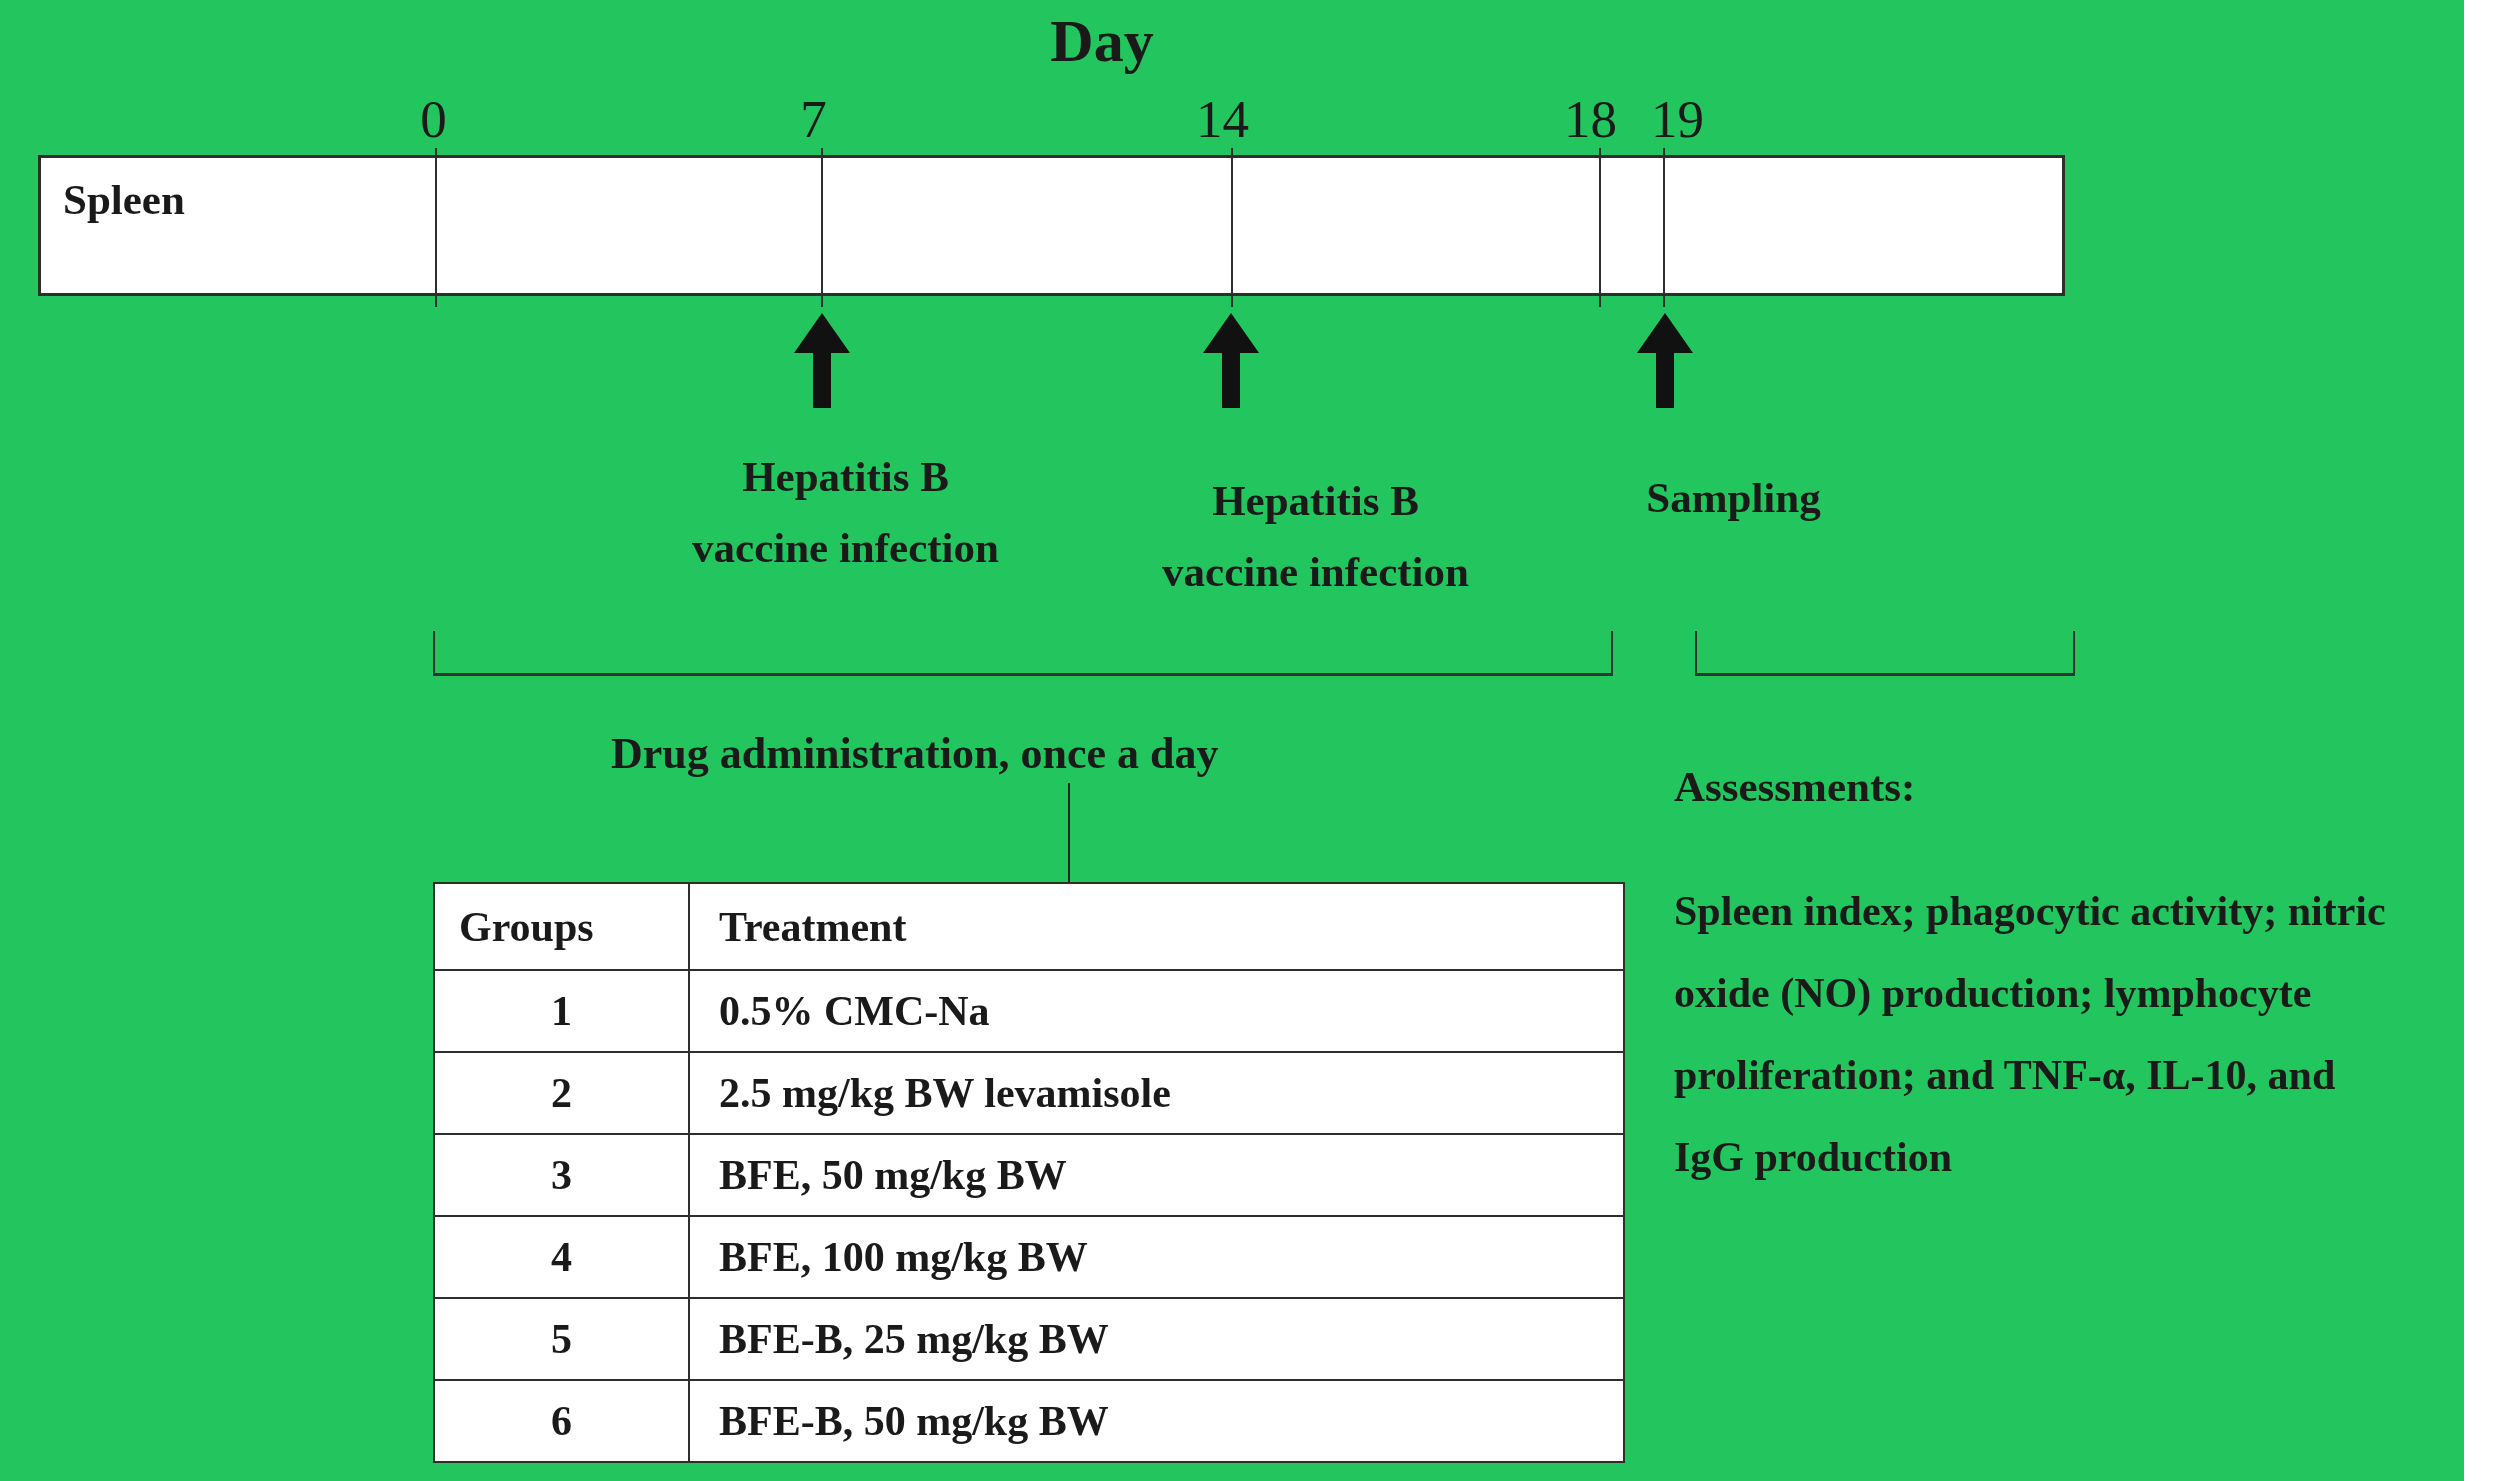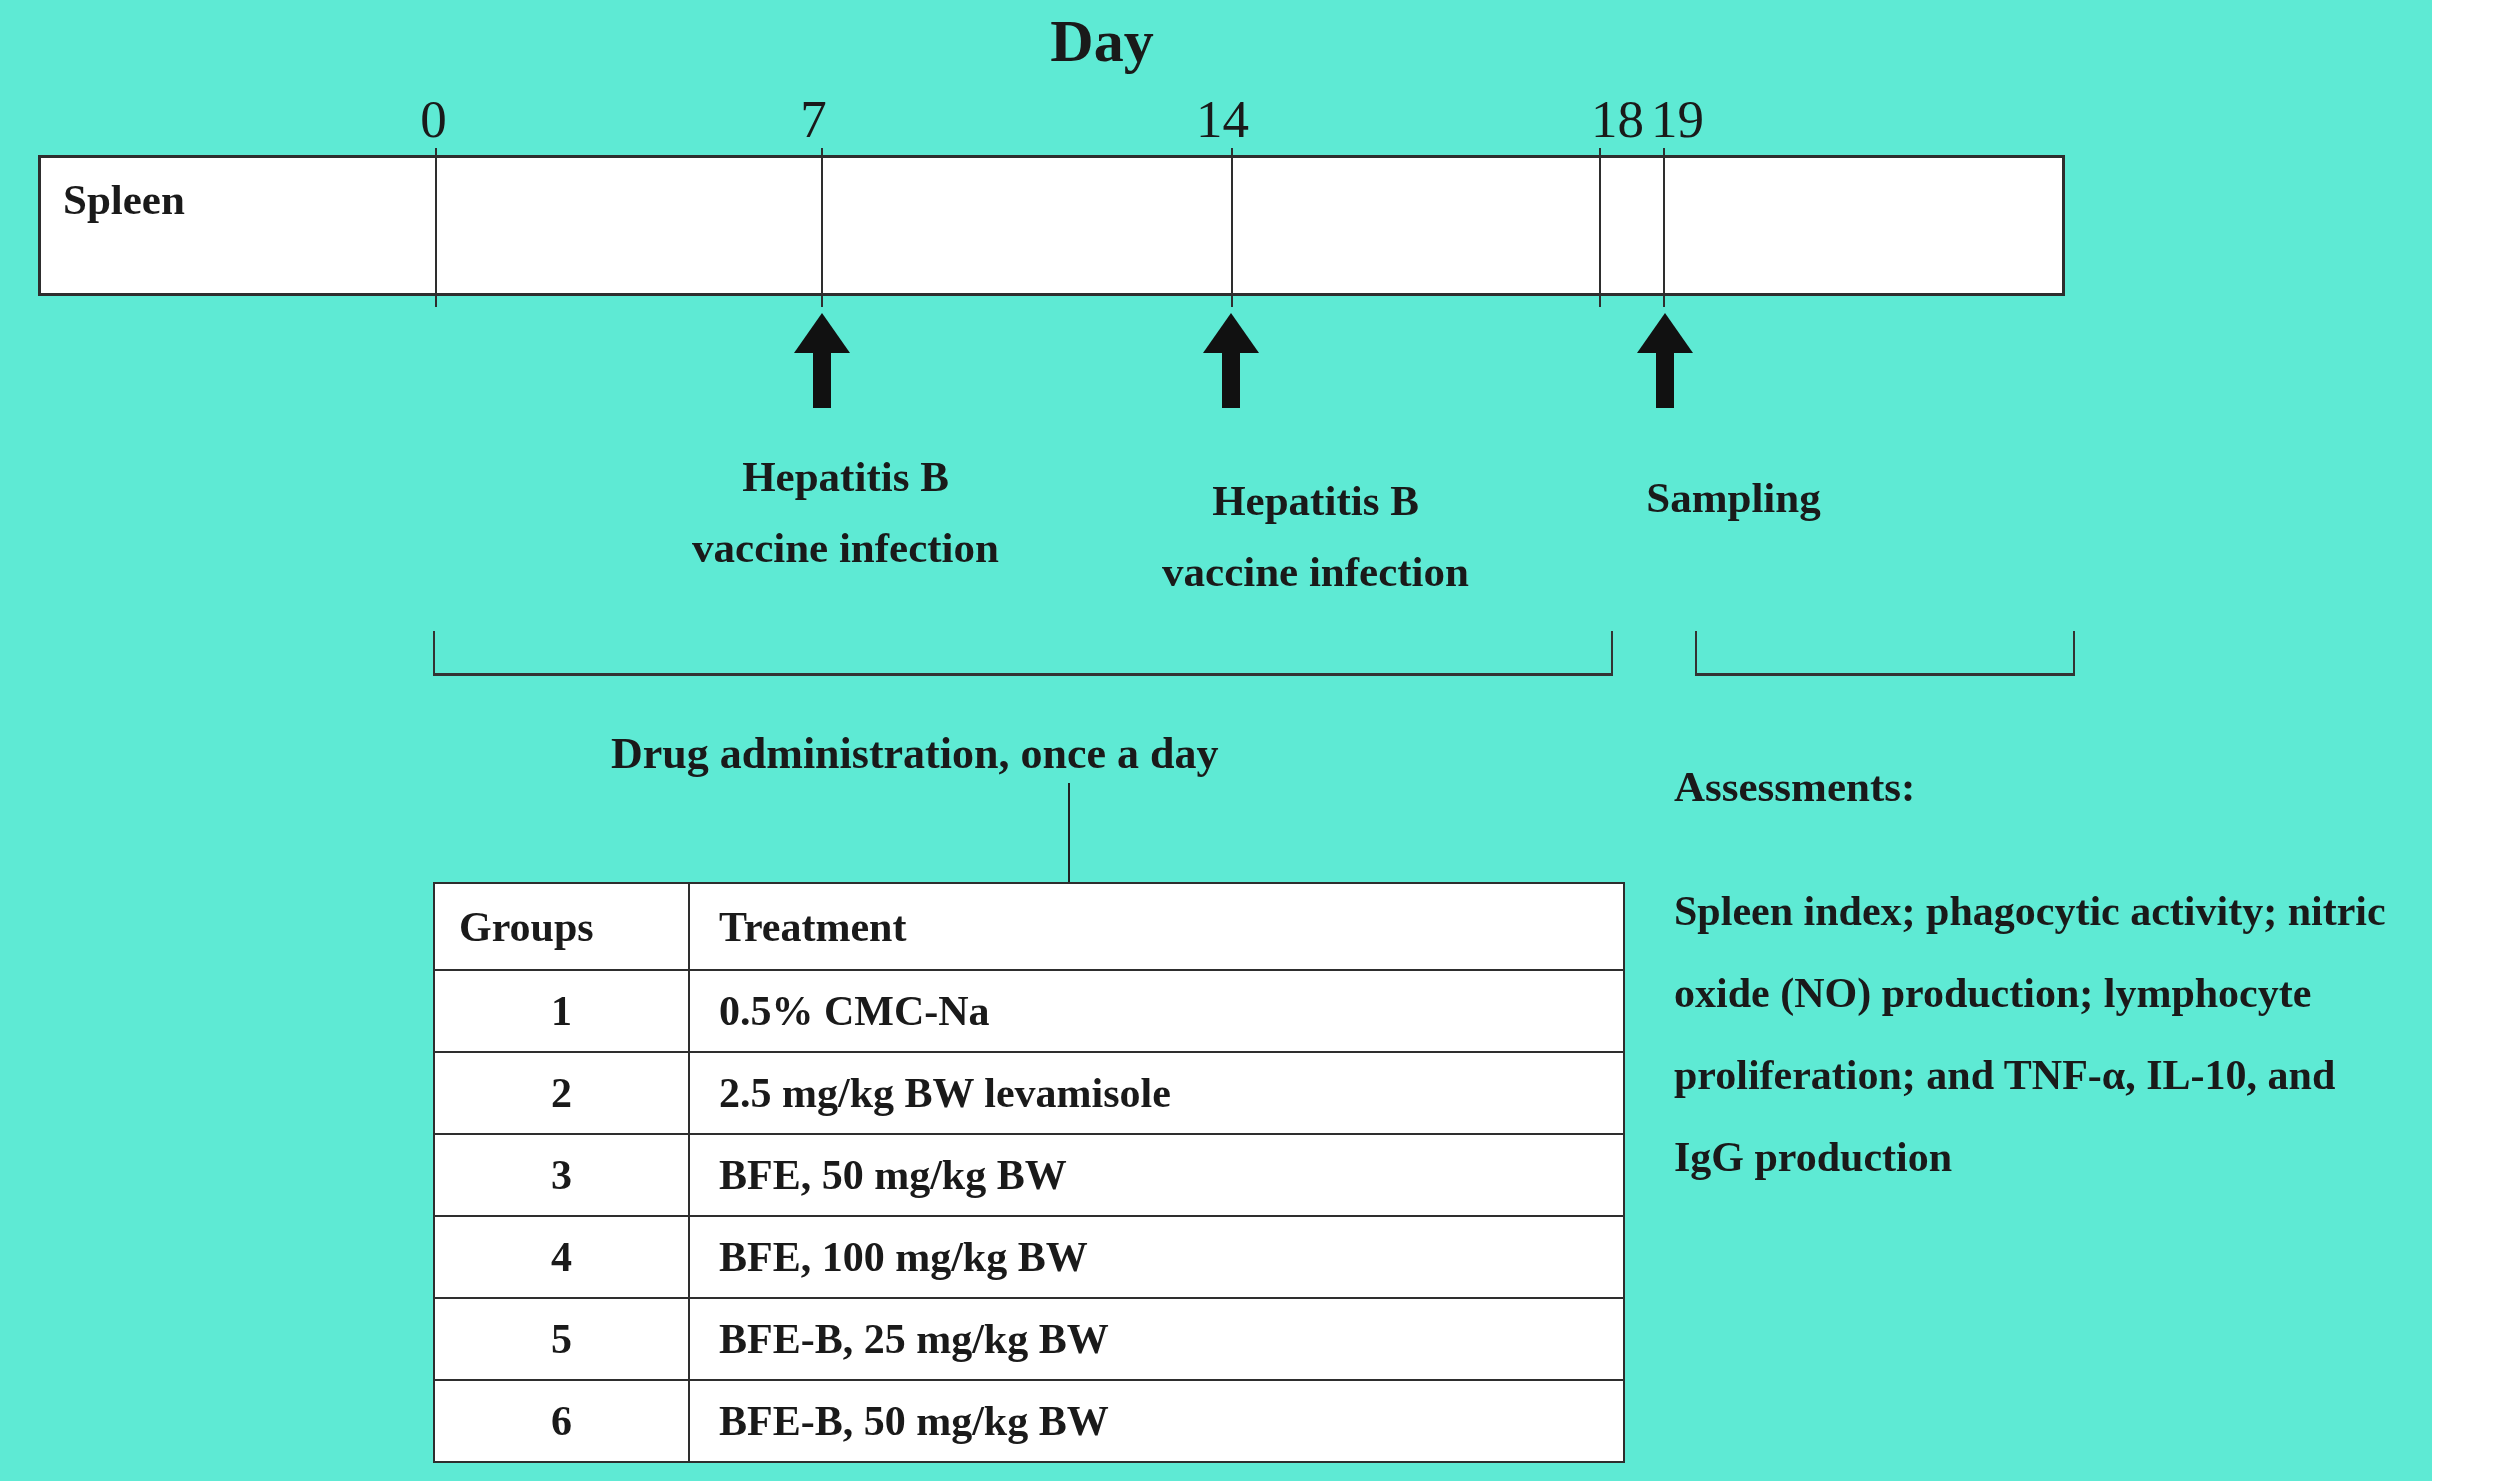--- a/index.html
+++ b/index.html
@@ -1,36 +1,37 @@
 <!DOCTYPE html>
 <html style="font-size:10.7px"><head>
 <meta charset="utf-8">
 <style>
   html,body{margin:0;padding:0;background:#ffffff;}
   #canvas{
     position:relative;
     width:2432px;height:1481px;
-    background:#5eead4;
+    background:#22c55e;
     font-family:"Liberation Serif", serif;
     color:#1a1a1a;
     overflow:hidden;
+    padding-left:32px;
   }
   
   .axis-title{
     position:absolute;left:1002px;top:6.7px;width:200px;
     text-align:center;font-size:60px;font-weight:700;
   }
   .tick-label{
     position:absolute;top:91px;width:107px;
     text-align:center;font-size:53px;font-weight:400;line-height:57px;
   }
   .tick-0{left:380px;}
   .tick-7{left:760px;}
   .tick-14{left:1169px;}
-  .tick-18{left:1537px;text-align:right;}
+  .tick-18{left:1537px;}
   .tick-19{left:1624px;}
   .timeline-box{
     position:absolute;left:38px;top:155px;width:2027px;height:141px;
     border:3.3px solid #2e2e2e;box-sizing:border-box;background:#fff;
   }
   .vline{
     position:absolute;top:148px;width:2px;height:159px;background:#2e2e2e;
   }
   .vl-0{left:435px;}
   .vl-7{left:821px;}

